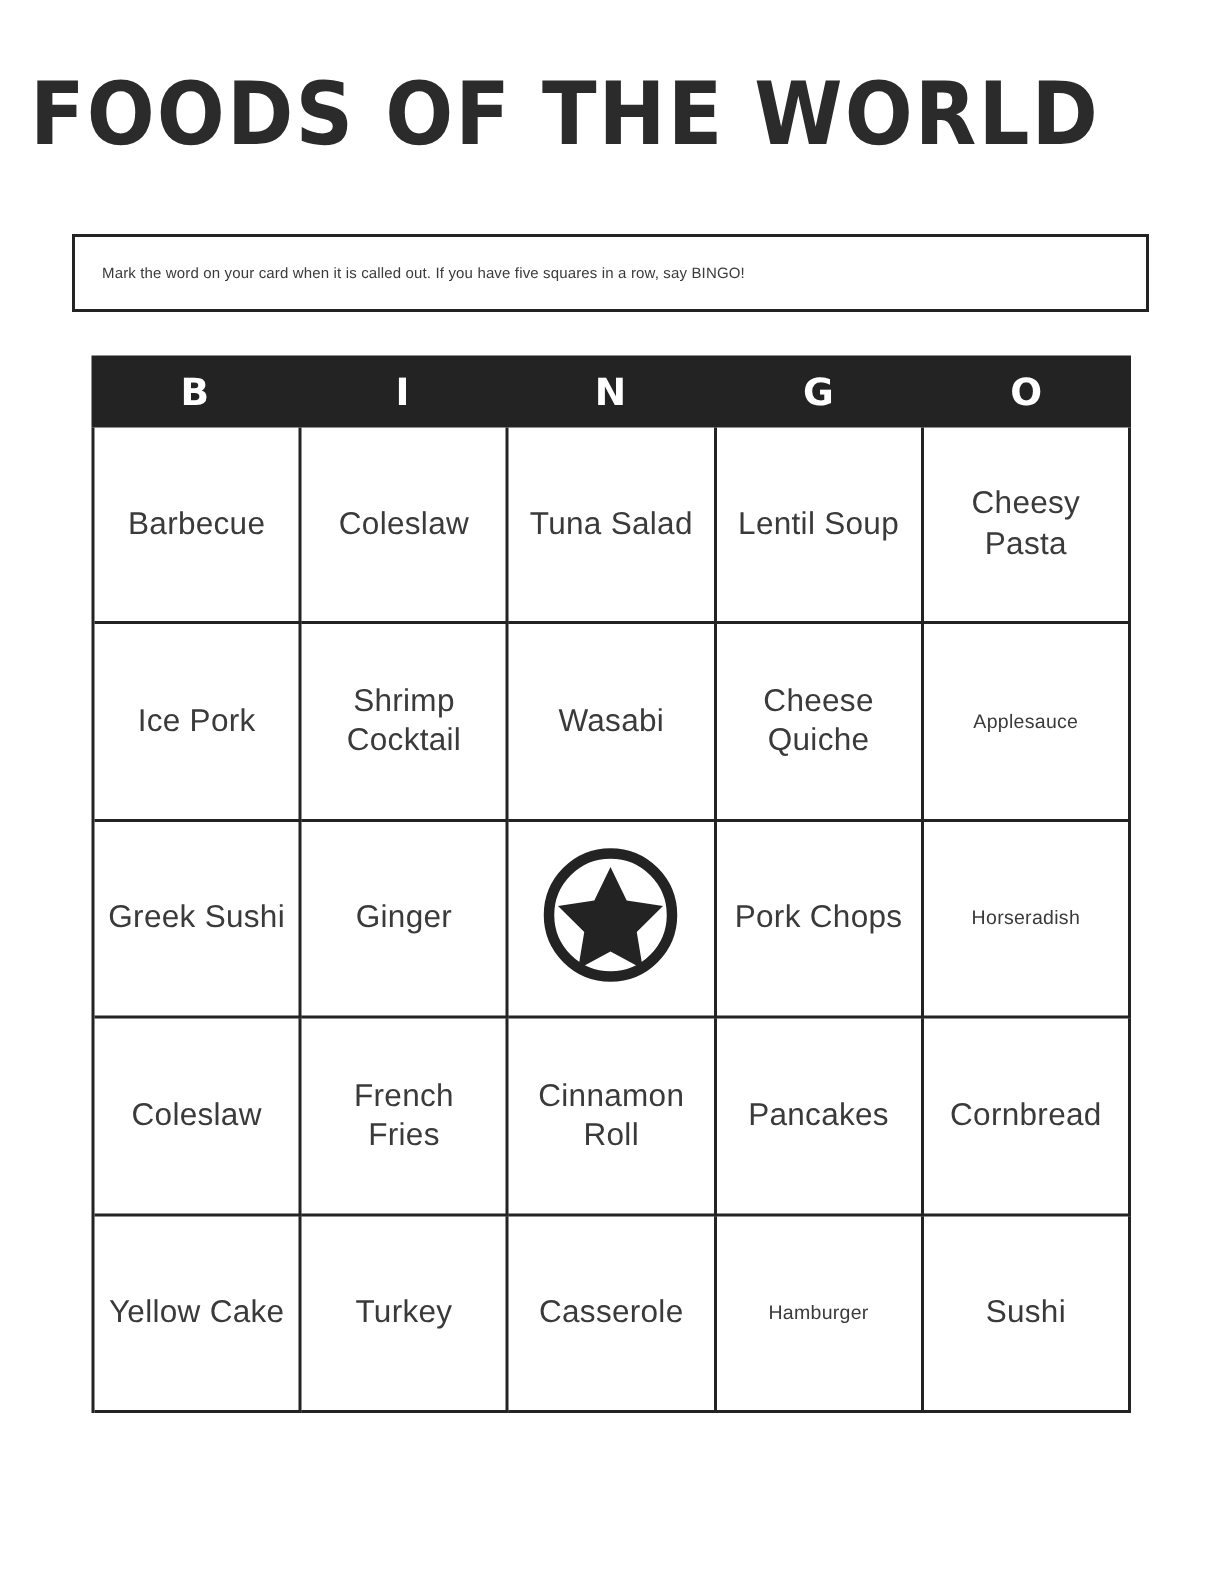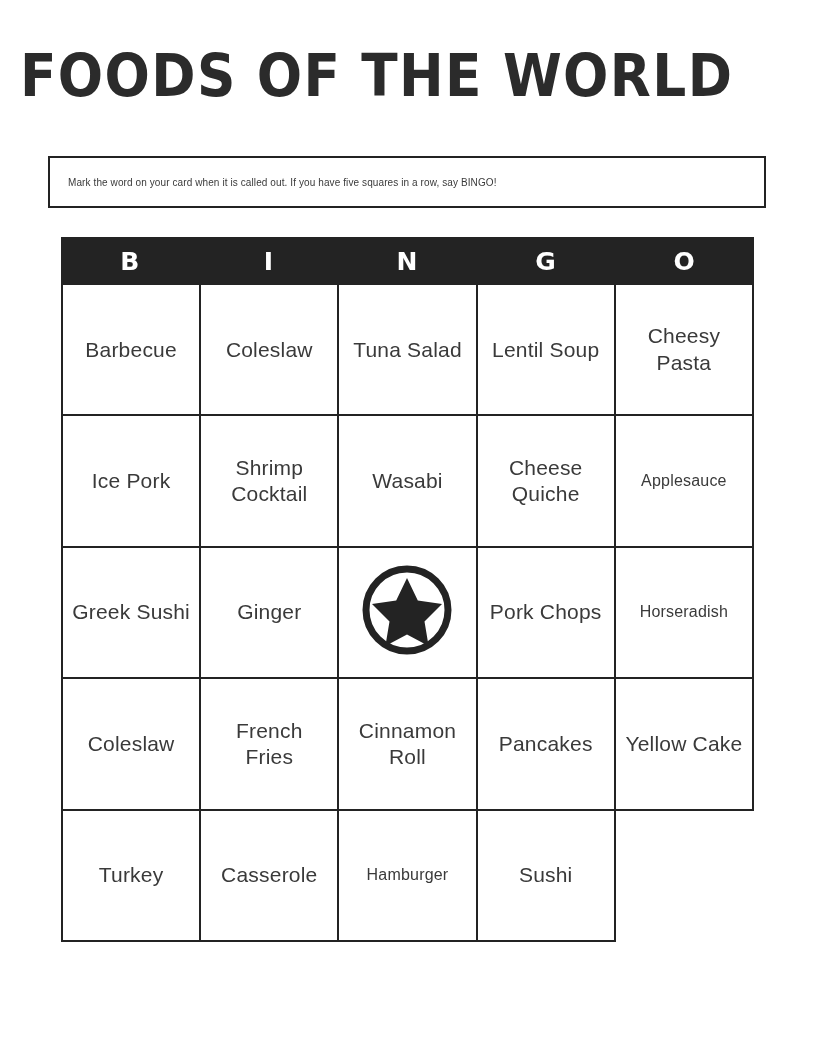--- a/index.html
+++ b/index.html
@@ -106,21 +106,21 @@
     padding: 6px 8px;
   }
   .cell-text {
     font-size: 21px;
     line-height: 1.25;
     color: #3a3a3a;
     letter-spacing: 0.2px;
     font-weight: 400;
   }
   .cell-text.small {
-    font-size: 16px;
+    font-size: 13px;
   }
   .free-space {
     display: flex;
     align-items: center;
     justify-content: center;
   }
 </style>
 </head>
 <body>
 
@@ -203,20 +203,23 @@
     </div>
     <div class="cell">
       <span class="cell-text">French Fries</span>
     </div>
     <div class="cell">
       <span class="cell-text">Cinnamon Roll</span>
     </div>
     <div class="cell">
       <span class="cell-text">Pancakes</span>
     </div>
+    <div class="cell">
+      <span class="cell-text">Cornbread</span>
+    </div>
 
     <div class="cell">
       <span class="cell-text">Yellow Cake</span>
     </div>
     <div class="cell">
       <span class="cell-text">Turkey</span>
     </div>
     <div class="cell">
       <span class="cell-text">Casserole</span>
     </div>

